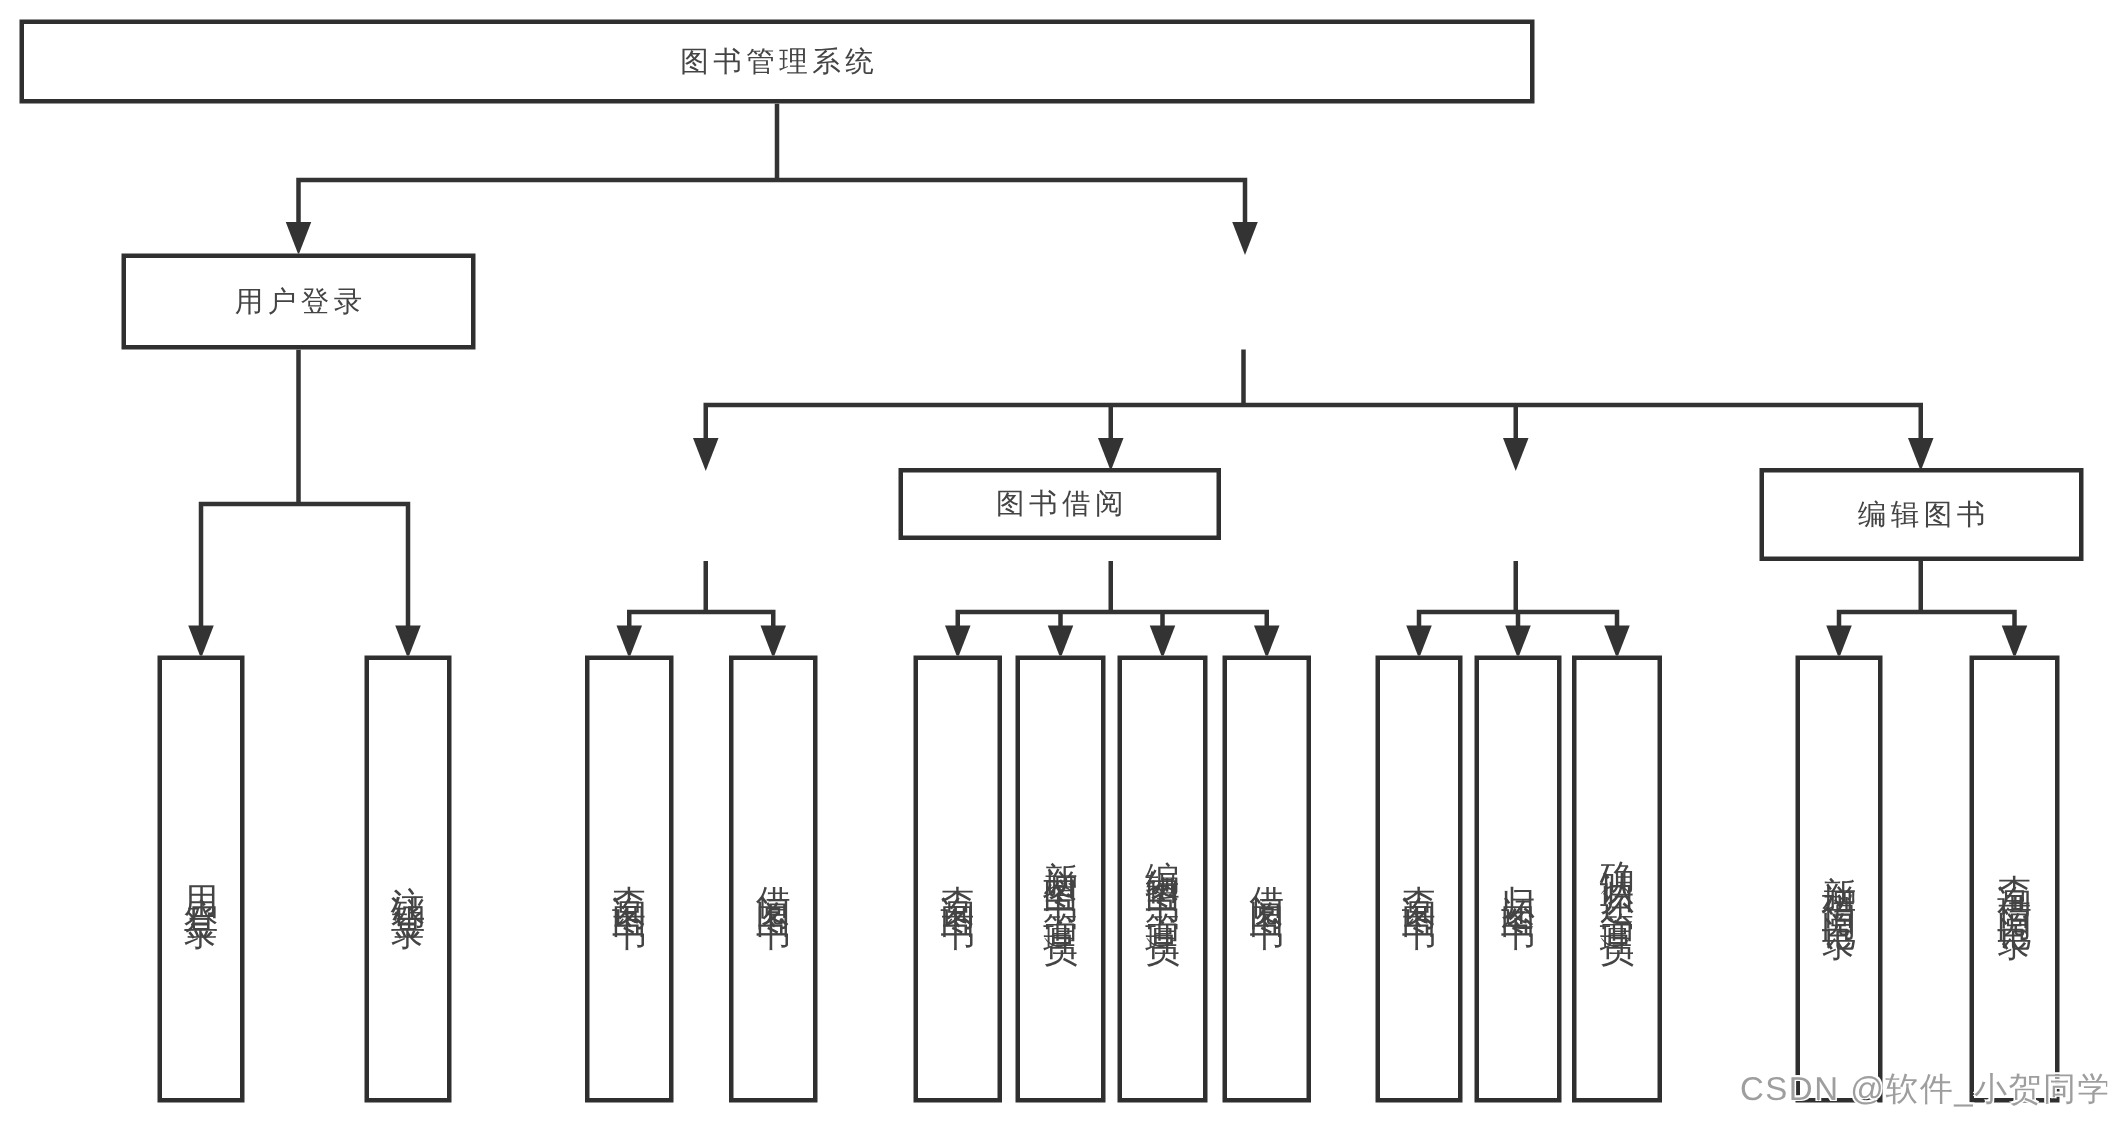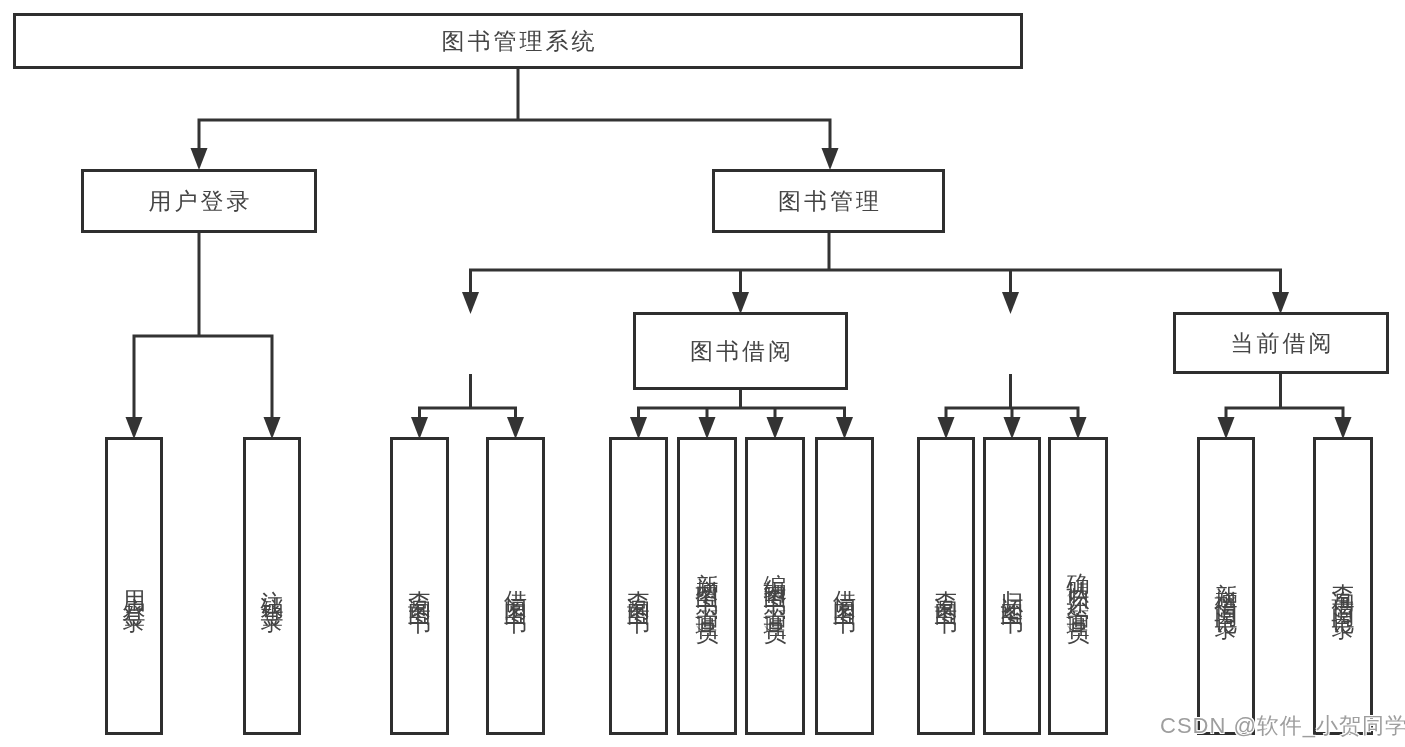--- a/index.html
+++ b/index.html
@@ -25,21 +25,21 @@
     position: absolute;
     box-sizing: border-box;
     border: 3px solid #2f2f2f;
     background: #ffffff;
     display: flex;
     align-items: center;
     justify-content: center;
     color: #444444;
   }
   .hbox span {
-    font-size: 23px;
+    font-size: 19px;
     letter-spacing: 3px;
     white-space: nowrap;
     text-indent: 3px;
     font-family: Liberation Serif, serif;
   }
   .vbox span {
     writing-mode: vertical-rl;
     text-orientation: mixed;
     font-size: 23px;
     letter-spacing: 7px;
@@ -101,29 +101,26 @@
     </g>
   </svg>
 
   <div class="box hbox" style="left:13px;top:13px;width:1010px;height:56px">
     <span>图书管理系统</span>
   </div>
 
   <div class="box hbox" style="left:81px;top:169px;width:236px;height:64px">
     <span>用户登录</span>
   </div>
-  <div class="box hbox" style="left:712px;top:169px;width:233px;height:64px">
-    <span>图书管理</span>
-  </div>
 
-  <div class="box hbox" style="left:633px;top:312px;width:215px;height:78px">
+  <div class="box hbox" style="left:599px;top:312px;width:215px;height:48px">
     <span>图书借阅</span>
   </div>
   <div class="box hbox" style="left:1173px;top:312px;width:216px;height:62px">
-    <span>当前借阅</span>
+    <span>编辑图书</span>
   </div>
 
   <div class="box vbox" style="left:105px;top:437px;width:58px;height:298px">
     <span>用户登录</span>
   </div>
   <div class="box vbox" style="left:243px;top:437px;width:58px;height:298px">
     <span>注销登录</span>
   </div>
 
   <div class="box vbox" style="left:390px;top:437px;width:59px;height:298px">

